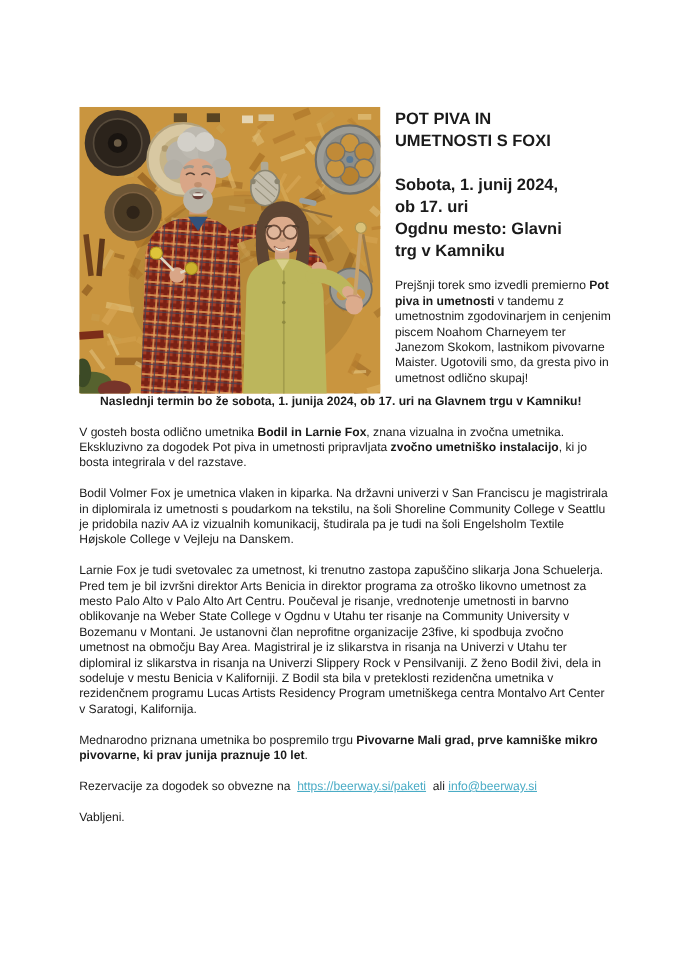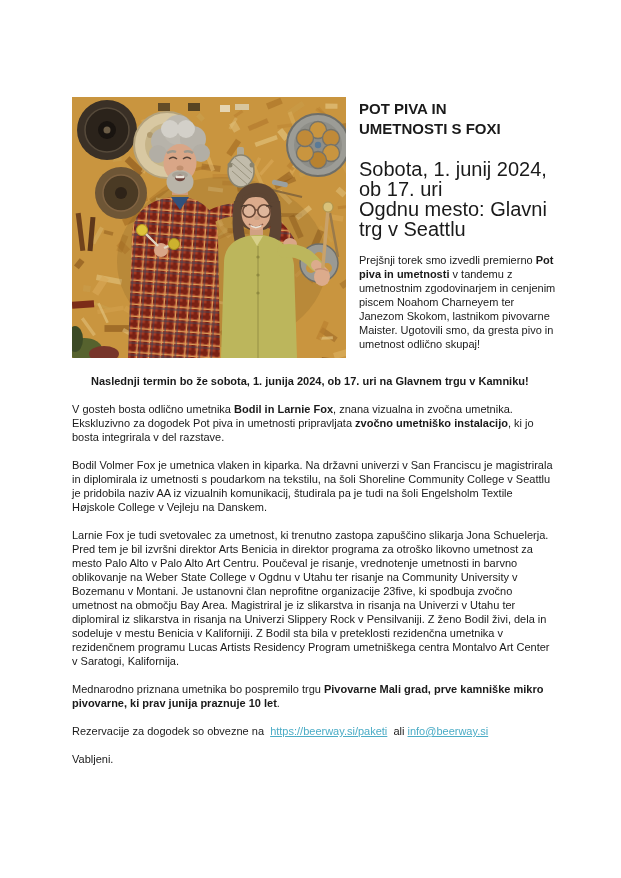--- a/index.html
+++ b/index.html
@@ -6,26 +6,26 @@
   body{background:#ffffff;}
   .page{
     position:relative;
     width:621px;height:878px;
     background:var(--page-bg,#ffffff);
     color:var(--text,#1a1a1a);
     font-family:"Liberation Sans",sans-serif;
     overflow:hidden;
   }
   .content{position:absolute;left:72px;top:97px;width:485px;}
-  .top-row{display:flex;gap:13px;margin-bottom:16px;}
+  .top-row{display:flex;gap:13px;margin-bottom:0;}
   .photo{flex:0 0 auto;width:274px;height:261px;overflow:hidden;}
   .photo svg{display:block;}
   .side{flex:1 1 auto;min-width:0;}
   h1.title{font-size:15px;line-height:20px;font-weight:bold;margin:2px 0 0 0;}
-  .when{font-size:20px;line-height:20px;font-weight:normal;margin-top:20px;}
+  .when{font-size:15px;line-height:20px;font-weight:bold;margin-top:20px;}
   p.body{font-size:11px;line-height:14px;margin:0 0 14px 0;white-space:pre-wrap;}
   p.intro{margin:14px 0 0 0;}
   p.bold{font-weight:bold;padding-left:19px;}
   .b{font-weight:bold;}
   a.link{color:var(--link,#4bacc6);text-decoration:underline;cursor:pointer;}
 </style>
 </head>
 <body>
 
 <div class="page">
@@ -333,21 +333,21 @@
 
       <div class="side">
         <h1 class="title">
             <div>POT PIVA IN</div>
             <div>UMETNOSTI S FOXI</div>
           </h1>
         <div class="when">
             <div>Sobota, 1. junij 2024,</div>
             <div>ob 17. uri</div>
             <div>Ogdnu mesto: Glavni</div>
-            <div>trg v Seattlu</div>
+            <div>trg v Kamniku</div>
           </div>
         <p class="body intro"><span>Prejšnji torek smo izvedli premierno </span><span class="b">Pot piva in umetnosti</span><span> v tandemu z umetnostnim zgodovinarjem in cenjenim piscem Noahom Charneyem ter Janezom Skokom, lastnikom pivovarne Maister. Ugotovili smo, da gresta pivo in umetnost odlično skupaj!</span></p>
       </div>
     </div>
 
     <p class="body bold">Naslednji termin bo že sobota, 1. junija 2024, ob 17. uri na Glavnem trgu v Kamniku!</p>
     <p class="body"><span>V gosteh bosta odlično umetnika </span><span class="b">Bodil in Larnie Fox</span><span>, znana vizualna in zvočna umetnika. Ekskluzivno za dogodek Pot piva in umetnosti pripravljata </span><span class="b">zvočno umetniško instalacijo</span><span>, ki jo bosta integrirala v del razstave.</span></p>
     <p class="body">Bodil Volmer Fox je umetnica vlaken in kiparka. Na državni univerzi v San Franciscu je magistrirala in diplomirala iz umetnosti s poudarkom na tekstilu, na šoli Shoreline Community College v Seattlu je pridobila naziv AA iz vizualnih komunikacij, študirala pa je tudi na šoli Engelsholm Textile Højskole College v Vejleju na Danskem.</p>
     <p class="body">Larnie Fox je tudi svetovalec za umetnost, ki trenutno zastopa zapuščino slikarja Jona Schuelerja. Pred tem je bil izvršni direktor Arts Benicia in direktor programa za otroško likovno umetnost za mesto Palo Alto v Palo Alto Art Centru. Poučeval je risanje, vrednotenje umetnosti in barvno oblikovanje na Weber State College v Ogdnu v Utahu ter risanje na Community University v Bozemanu v Montani. Je ustanovni član neprofitne organizacije 23five, ki spodbuja zvočno umetnost na območju Bay Area. Magistriral je iz slikarstva in risanja na Univerzi v Utahu ter diplomiral iz slikarstva in risanja na Univerzi Slippery Rock v Pensilvaniji. Z ženo Bodil živi, dela in sodeluje v mestu Benicia v Kaliforniji. Z Bodil sta bila v preteklosti rezidenčna umetnika v rezidenčnem programu Lucas Artists Residency Program umetniškega centra Montalvo Art Center v Saratogi, Kalifornija.</p>
     <p class="body"><span>Mednarodno priznana umetnika bo pospremilo trgu </span><span class="b">Pivovarne Mali grad, prve kamniške mikro pivovarne, ki prav junija praznuje 10 let</span><span>.</span></p>

